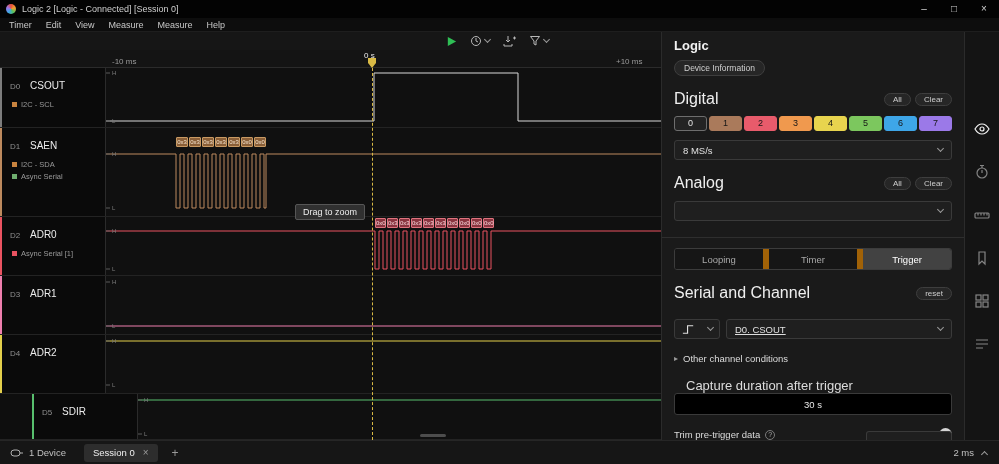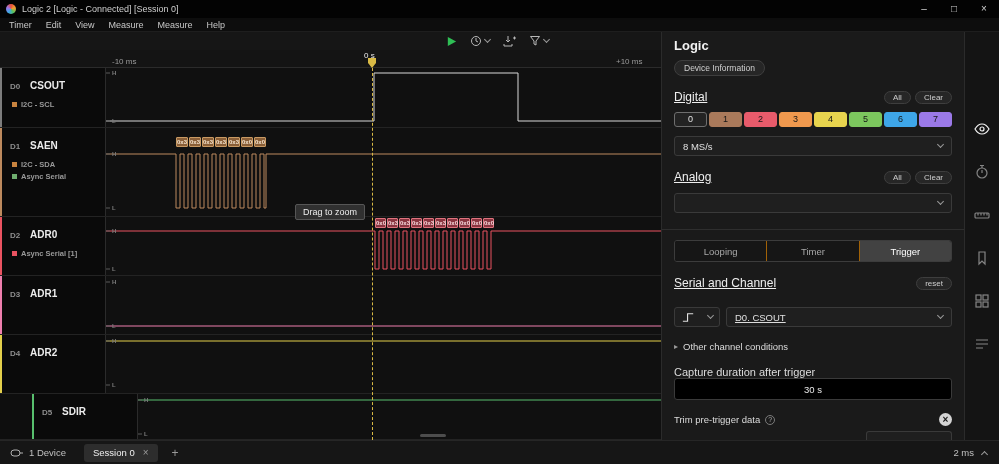--- a/index.html
+++ b/index.html
@@ -21,21 +21,21 @@
   .main{flex:1;display:flex;min-height:0;}
 
   
   .left{width:662px;flex:0 0 662px;position:relative;display:flex;flex-direction:column;background:#101010;border-right:1px solid #2b2b2b;}
   .toolbar{height:18px;flex:0 0 18px;background:#161616;position:relative;}
   .tool-cluster{position:absolute;left:446px;top:0;height:18px;display:flex;align-items:center;gap:13px;}
   .tool{display:flex;align-items:center;gap:3px;}
   .timeline{height:18px;flex:0 0 18px;background:#141414;border-bottom:1px solid #2b2b2b;position:relative;}
   .tl-label{position:absolute;top:7px;font-size:8px;color:#9a9a9a;white-space:nowrap;}
   .tl-label.primary{top:1px;color:#ececec;}
-  .channels{flex:1;position:relative;background:#0e0e0e;overflow:hidden;font-weight:bold;}
+  .channels{flex:1;position:relative;background:#0e0e0e;overflow:hidden;}
   .ch-row{display:flex;border-bottom:1px solid #232323;}
   .ch-label{width:105px;flex:0 0 105px;position:relative;padding:7px 0 0 10px;background:#0a0a0a;overflow:hidden;}
   .ch-stripe{position:absolute;left:0;top:0;bottom:0;width:2px;}
   .ch-id{font-size:8px;color:#8f8f8f;display:inline-block;width:20px;}
   .ch-name{font-size:10px;color:#ececec;}
   .ch-analyzers{margin-top:7px;display:flex;flex-direction:column;gap:3px;}
   .ch-analyzer{display:flex;align-items:center;gap:4px;font-size:7.5px;color:#9a9a9a;padding-left:2px;white-space:nowrap;}
   .ch-sq{width:5px;height:5px;flex:0 0 5px;}
   .ch-wave{flex:1;position:relative;border-left:1px solid #2b2b2b;background:#101010;}
   .ch-wave svg{position:absolute;left:0;top:0;}
@@ -46,40 +46,40 @@
   .pin-sq{width:8px;height:5px;background:#d9ba45;}
   .pin-tri{width:0;height:0;border-left:4px solid transparent;border-right:4px solid transparent;border-top:5px solid #d9ba45;}
   .tooltip{position:absolute;left:295px;top:172px;z-index:5;background:#303030;border:1px solid #565656;border-radius:2px;font-size:9px;color:#ececec;padding:2px 7px;white-space:nowrap;}
   .hscroll{position:absolute;bottom:3px;left:420px;width:26px;height:3px;border-radius:2px;background:#4d4d4d;z-index:4;}
 
   
   .panel{width:303px;flex:0 0 303px;background:#1a1a1a;border-right:1px solid #2b2b2b;padding:6px 12px 0;position:relative;overflow:hidden;}
   .panel h2{font-size:13px;color:#f2f2f2;font-weight:bold;}
   .pill{display:inline-flex;align-items:center;background:#262626;border:1px solid #3e3e3e;border-radius:9px;color:#cfcfcf;font-size:8.5px;padding:2px 9px;margin-top:7px;font-family:inherit;}
   .section-row{margin-top:14px;display:flex;align-items:center;}
-  .section-label{font-size:12px;color:#efefef;text-decoration:underline;}
+  .section-label{font-size:16px;color:#efefef;}
   .pill-group{margin-left:auto;display:flex;gap:4px;}
   .pill.sm{margin-top:0;padding:1px 8px;font-size:8px;border-radius:8px;}
   .chan-buttons{margin-top:8px;display:flex;gap:2px;}
   .chan-btn{flex:1;height:15px;border:1px solid;border-radius:3px;font-size:9px;font-family:inherit;line-height:1;padding:0;}
   .select{margin-top:9px;height:20px;background:#1f1f1f;border:1px solid #3a3a3a;border-radius:3px;display:flex;align-items:center;padding:0 8px;font-size:9.5px;color:#e0e0e0;}
   .select .chev{margin-left:auto;}
   .chev{width:5px;height:5px;border-right:1px solid #9a9a9a;border-bottom:1px solid #9a9a9a;transform:rotate(45deg);display:inline-block;margin-top:-3px;flex:0 0 5px;}
   .chev.up{transform:rotate(-135deg);margin-top:3px;}
   .divider{margin:16px -12px 0;height:1px;background:#2e2e2e;}
   .tab-group{margin-top:10px;display:flex;border:1px solid #3c3c3c;border-radius:3px;overflow:hidden;height:22px;}
-  .tab{flex:1;display:flex;align-items:center;justify-content:center;font-size:9.5px;color:#a8a8a8;background:#161616;border-right:1px solid #a16207;}
+  .tab{flex:1;display:flex;align-items:center;justify-content:center;font-size:9.5px;color:#a8a8a8;background:#161616;border-right:6px solid #a16207;}
   .tab:last-child{border-right:none;}
   .tab.active{background:#424242;color:#fff;}
   .trigger-row{margin-top:8px;display:flex;gap:6px;text-decoration:underline;}
   .edge-select{width:46px;flex:0 0 46px;padding:0 6px;}
   .flex1{flex:1;}
   .disclosure{margin-top:14px;display:flex;align-items:center;gap:5px;font-size:9.5px;color:#dcdcdc;}
   .tri{color:#9a9a9a;font-size:8px;}
-  .field-label{margin-top:14px;font-size:11px;color:#dcdcdc;}
+  .field-label{margin-top:14px;font-size:13px;color:#dcdcdc;margin-left:12px;}
   .input{height:22px;background:#000000;border:1px solid #3a3a3a;border-radius:3px;display:flex;align-items:center;justify-content:center;font-size:9.5px;color:#e8e8e8;}
   .toggle-row{margin-top:13px;display:flex;align-items:center;font-size:9.5px;color:#dcdcdc;}
   .row-label{display:flex;align-items:center;}
   .qmark{display:inline-flex;align-items:center;justify-content:center;width:10px;height:10px;border:1px solid #7a7a7a;border-radius:50%;font-size:7px;color:#aaa;margin-left:5px;}
   .xtoggle{margin-left:auto;width:13px;height:13px;border-radius:50%;background:#d4d4d4;color:#161616;border:none;font-size:10px;line-height:12px;text-align:center;padding:0;font-weight:bold;}
   .cutoff-box{position:absolute;bottom:0;right:12px;width:86px;height:9px;border:1px solid #3a3a3a;border-bottom:none;border-radius:3px 3px 0 0;background:#1f1f1f;}
 
   
   .rail{flex:1;background:#141414;display:flex;flex-direction:column;align-items:center;padding-top:88px;gap:25px;}
   .rail-btn{width:18px;height:18px;display:flex;align-items:center;justify-content:center;background:none;border:none;padding:0;}

